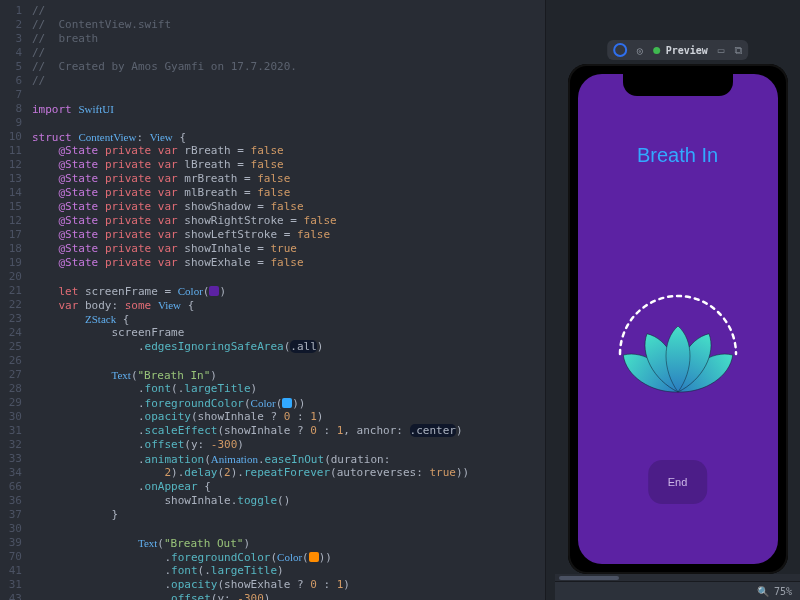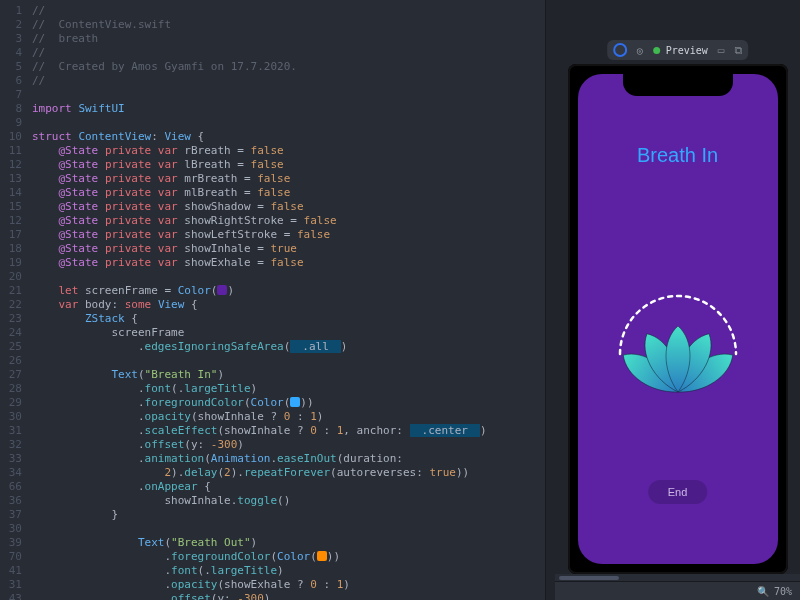--- a/index.html
+++ b/index.html
@@ -29,27 +29,27 @@
   }
   .gutter div { height: 14px; }
   .code {
     line-height: 14px;
     white-space: pre;
   }
   .code div { height: 14px; }
   .c-comment { color: #5c6370; }
   .c-keyword { color: #c678dd; }
   .c-keyword2 { color: #e06c75; }
-  .c-type { color: #61afef; }
+  .c-type { color: #61afef; font-family: Liberation Serif, serif; }
   .c-ident { color: #abb2bf; }
   .c-prop { color: #56b6c2; }
   .c-string { color: #98c379; }
   .c-num { color: #d19a66; }
   .c-func { color: #56b6c2; margin-top: 25px; }
-  .c-enum { color: #abb2bf; background: #0c4a6e; border-radius: 0; padding: 0 12px; }
+  .c-enum { color: #abb2bf; background: #0f172a; border-radius: 5px; padding: 0 0; }
   .c-bool { color: #d19a66; }
   .swatch { display:inline-block; width:10px; height:10px; border-radius:2px; vertical-align:-1px; }
   .minimap {
     width: 10px;
     background: #21252b;
     border-left: 1px solid #181a1f;
   }
   .preview-pane {
     width: 245px;
     background: #21252b;
@@ -71,35 +71,35 @@
     z-index: 5;
     font-size: 10px;
     color: #abb2bf;
   }
   .tb-btn {
     width: 14px; height: 14px; border-radius: 50%;
     display: inline-flex; align-items: center; justify-content: center;
     color: #9aa0aa;
   }
   .tb-live-dot { width:7px; height:7px; border-radius:50%; background:#3fb950; display:inline-block; }
-  .tb-preview-label { color:#cfd3da; }
+  .tb-preview-label { color:#cfd3da;font-weight:bold; }
   .tb-right { color:#7a808a; margin-left:4px; font-size:11px; }
   .tb-playring { width:14px; height:14px; border:2px solid #2f6fed; border-radius:50%; display:inline-block;}
   .phone-wrap {
     flex: 1;
     display: flex;
     align-items: flex-end;
     justify-content: center;
     padding-top: 64px;
   }
   .phone {
     width: 220px;
     height: 510px;
     background: #000;
-    border-radius: 8px;
+    border-radius: 19px;
     padding: 10px;
     position: relative;
     box-shadow: 0 0 0 2px #111 inset;
   }
   .notch {
     position: absolute;
     top: 10px; left: 50%;
     transform: translateX(-50%);
     width: 110px; height: 22px;
     background: #000;
@@ -134,21 +134,21 @@
   .arc { position:absolute; inset:0; }
   .end-btn {
     position: absolute;
     bottom: 60px;
     left: 50%;
     transform: translateX(-50%);
     background: #4c1d88;
     color: #cbb6e6;
     font-family: -apple-system, 'Helvetica Neue', Arial, sans-serif;
     font-size: 11px;
-    padding: 6px 20px;
+    padding: 16px 20px;
     border-radius: 14px;
   }
   .statusbar {
     height: 20px;
     background: #2c313a;
     border-top: 1px solid #181a1f;
     display: flex;
     justify-content: flex-end;
     align-items: center;
     padding: 0 8px;
@@ -262,16 +262,16 @@
         </div>
         <div class="end-btn">End</div>
       </div>
     </div>
   </div>
 
   <div class="scroll-h"></div>
   <div class="statusbar">
     <div class="zoom-ctl">
       <span class="btn">🔍</span>
-      <span>70%</span>
+      <span>75%</span>
     </div>
   </div>
 </div>
 
 </body></html>

